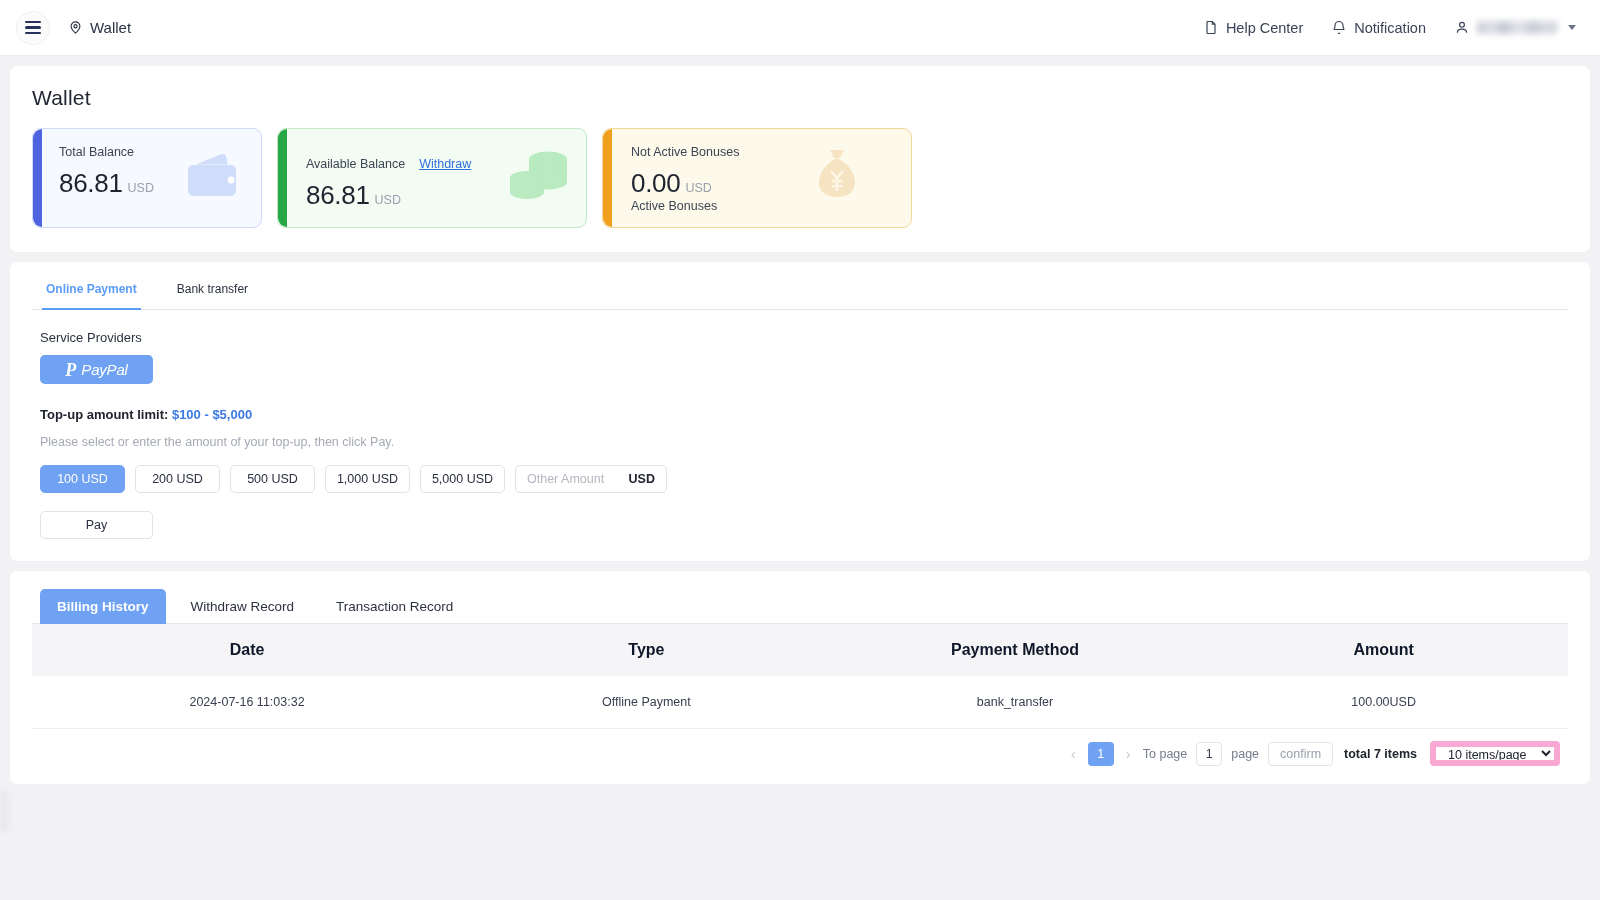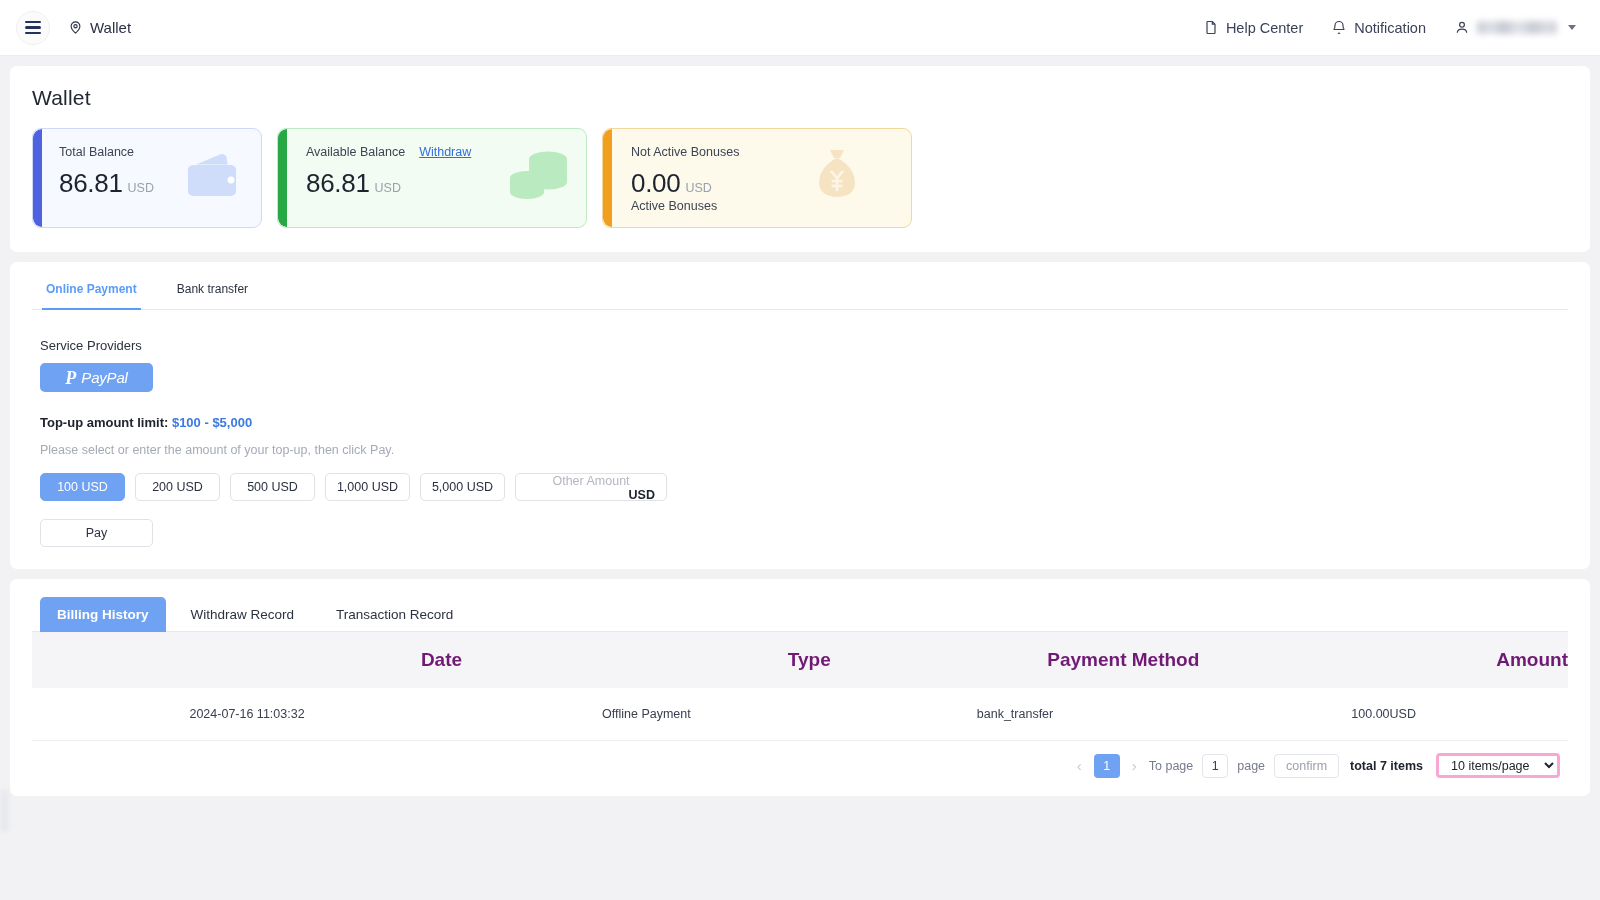--- a/index.html
+++ b/index.html
@@ -96,42 +96,42 @@
 
   .card-deco { position:absolute; pointer-events:none; }
   .deco-wallet { right: 20px; top: 22px; }
   .deco-coins  { right: 16px; top: 16px; }
   .deco-bag    { right: 52px; top: 19px; }
 
   .withdraw-link {
     font-size: 12.5px; color:#2f6fdd; text-decoration: underline;
     margin-left: 14px; cursor:pointer;
   }
-  .row-inline { display:flex; align-items:flex-start; }
+  .row-inline { display:flex; align-items:flex-start;margin-top:12px; }
 
   .bonus-cols { display:flex;flex-direction:column; }
   .bonus-col { width: 155px; }
   .bonus-col:last-child { width: 125px; }
 
   
   .panel-pay { padding: 0 22px 22px 22px; }
   .tabs-line {
     display:flex; gap: 32px;
     border-bottom: 1px solid #e8e8ec;
     padding-left: 10px;
   }
   .tab {
     padding: 20px 4px 12px 4px;
     font-size: 12px; color:#2c3240; cursor:pointer;
     border-bottom: 2.5px solid transparent;
     margin-bottom:-1px;
   }
   .tab.active { color:#5b9cf8; font-weight:700; border-bottom-color:#5b9cf8; }
 
-  .sec-label { font-size: 13px; color:#2c3240; margin: 28px 0 10px 8px; }
+  .sec-label { font-size: 13px; color:#2c3240; margin: 20px 0 10px 8px; }
 
   .paypal-btn {
     margin-left: 8px;
     width: 113px; height: 29px;
     background:#6fa2f2;
     border-radius: 5px;
     display:flex; align-items:center; justify-content:center; gap:5px;
     cursor:pointer;
   }
   .pp-glyph { font-size: 18px; color:#fff; font-weight:700; font-style:italic; font-family:"Liberation Serif", serif; line-height:1; }
@@ -148,21 +148,20 @@
     background:#fff; font-size:12.5px; color:#2b3040;
     display:flex; align-items:center; justify-content:center;
     cursor:pointer;
   }
   .amt.sel { background:#6fa2f2; border-color:#6fa2f2; color:#fff; }
   .amt-other {
     width: 152px; height: 28px;
     border:1px solid #e0e2e8; border-radius:5px; background:#fff;
     display:flex; align-items:center; padding: 0 11px;
     cursor:text;
-    flex-direction:column;
   }
   .amt-other .ph { font-size:12.5px; color:#b3b7c0; }
   .amt-other .sfx { margin-left:auto; font-size:12.5px; color:#20242e; font-weight:700; }
 
   .pay-btn {
     margin: 18px 0 0 8px;
     width: 113px; height: 28px;
     border:1px solid #e0e2e8; border-radius:5px; background:#fff;
     font-size:12.5px; color:#2b3040;
     display:flex; align-items:center; justify-content:center;
@@ -175,22 +174,22 @@
   .htab {
     padding: 10px 17px;
     font-size: 13.5px; color:#2c3240; cursor:pointer;
     border-radius: 5px 5px 0 0;
   }
   .htab.active { background:#6fa2f2; color:#fff; font-weight:700;text-align:center; }
 
   table { width:100%; border-collapse: collapse; margin-top:-1px; border-top:1px solid #e8e8ec; }
   thead tr { background:#f5f5f7; }
   th {
-    font-size: 19px; color:#701a75; font-weight:700;
-    padding: 17px 0; text-align:right;
+    font-size: 16px; color:#0f172a; font-weight:700;
+    padding: 17px 0; text-align:center;
   }
   td {
     font-size: 12.5px; color:#3a4050;
     padding: 19px 0; text-align:center;
     border-bottom:1px solid #eeeef1;
   }
 
   .pager {
     display:flex; align-items:center; justify-content:flex-end; gap: 9px;
     padding: 12px 8px 0 0;
@@ -208,21 +207,21 @@
     background:#fff; font-size:12.5px; color:#3a4050;
     display:flex; align-items:center; justify-content:center; cursor:text;
   }
   .pg-confirm {
     padding: 0 11px; height: 24px; border:1px solid #e3e5ea; border-radius:4px;
     background:#fff; font-size:12.5px; color:#9aa0ad;
     display:flex; align-items:center; cursor:pointer;
   }
   .pg-total { font-weight:700; color:#20242e; margin-left:2px; }
   .pg-select {
-    height: 25px; border:3px solid #f9a8d4; border-radius:4px;
+    height: 25px; border:6px solid #f9a8d4; border-radius:4px;
     background:#fff; font-size:12.5px; color:#20242e;
     padding: 0 4px 0 8px; font-family:"Liberation Sans", sans-serif;
     cursor:pointer; margin-left: 4px;
   }
 
   .edge-ghost {
     position: absolute; left: 0; top: 790px;
     width: 9px; height: 42px;
     background: #e6e7ec;
     border-radius: 0 4px 4px 0;

